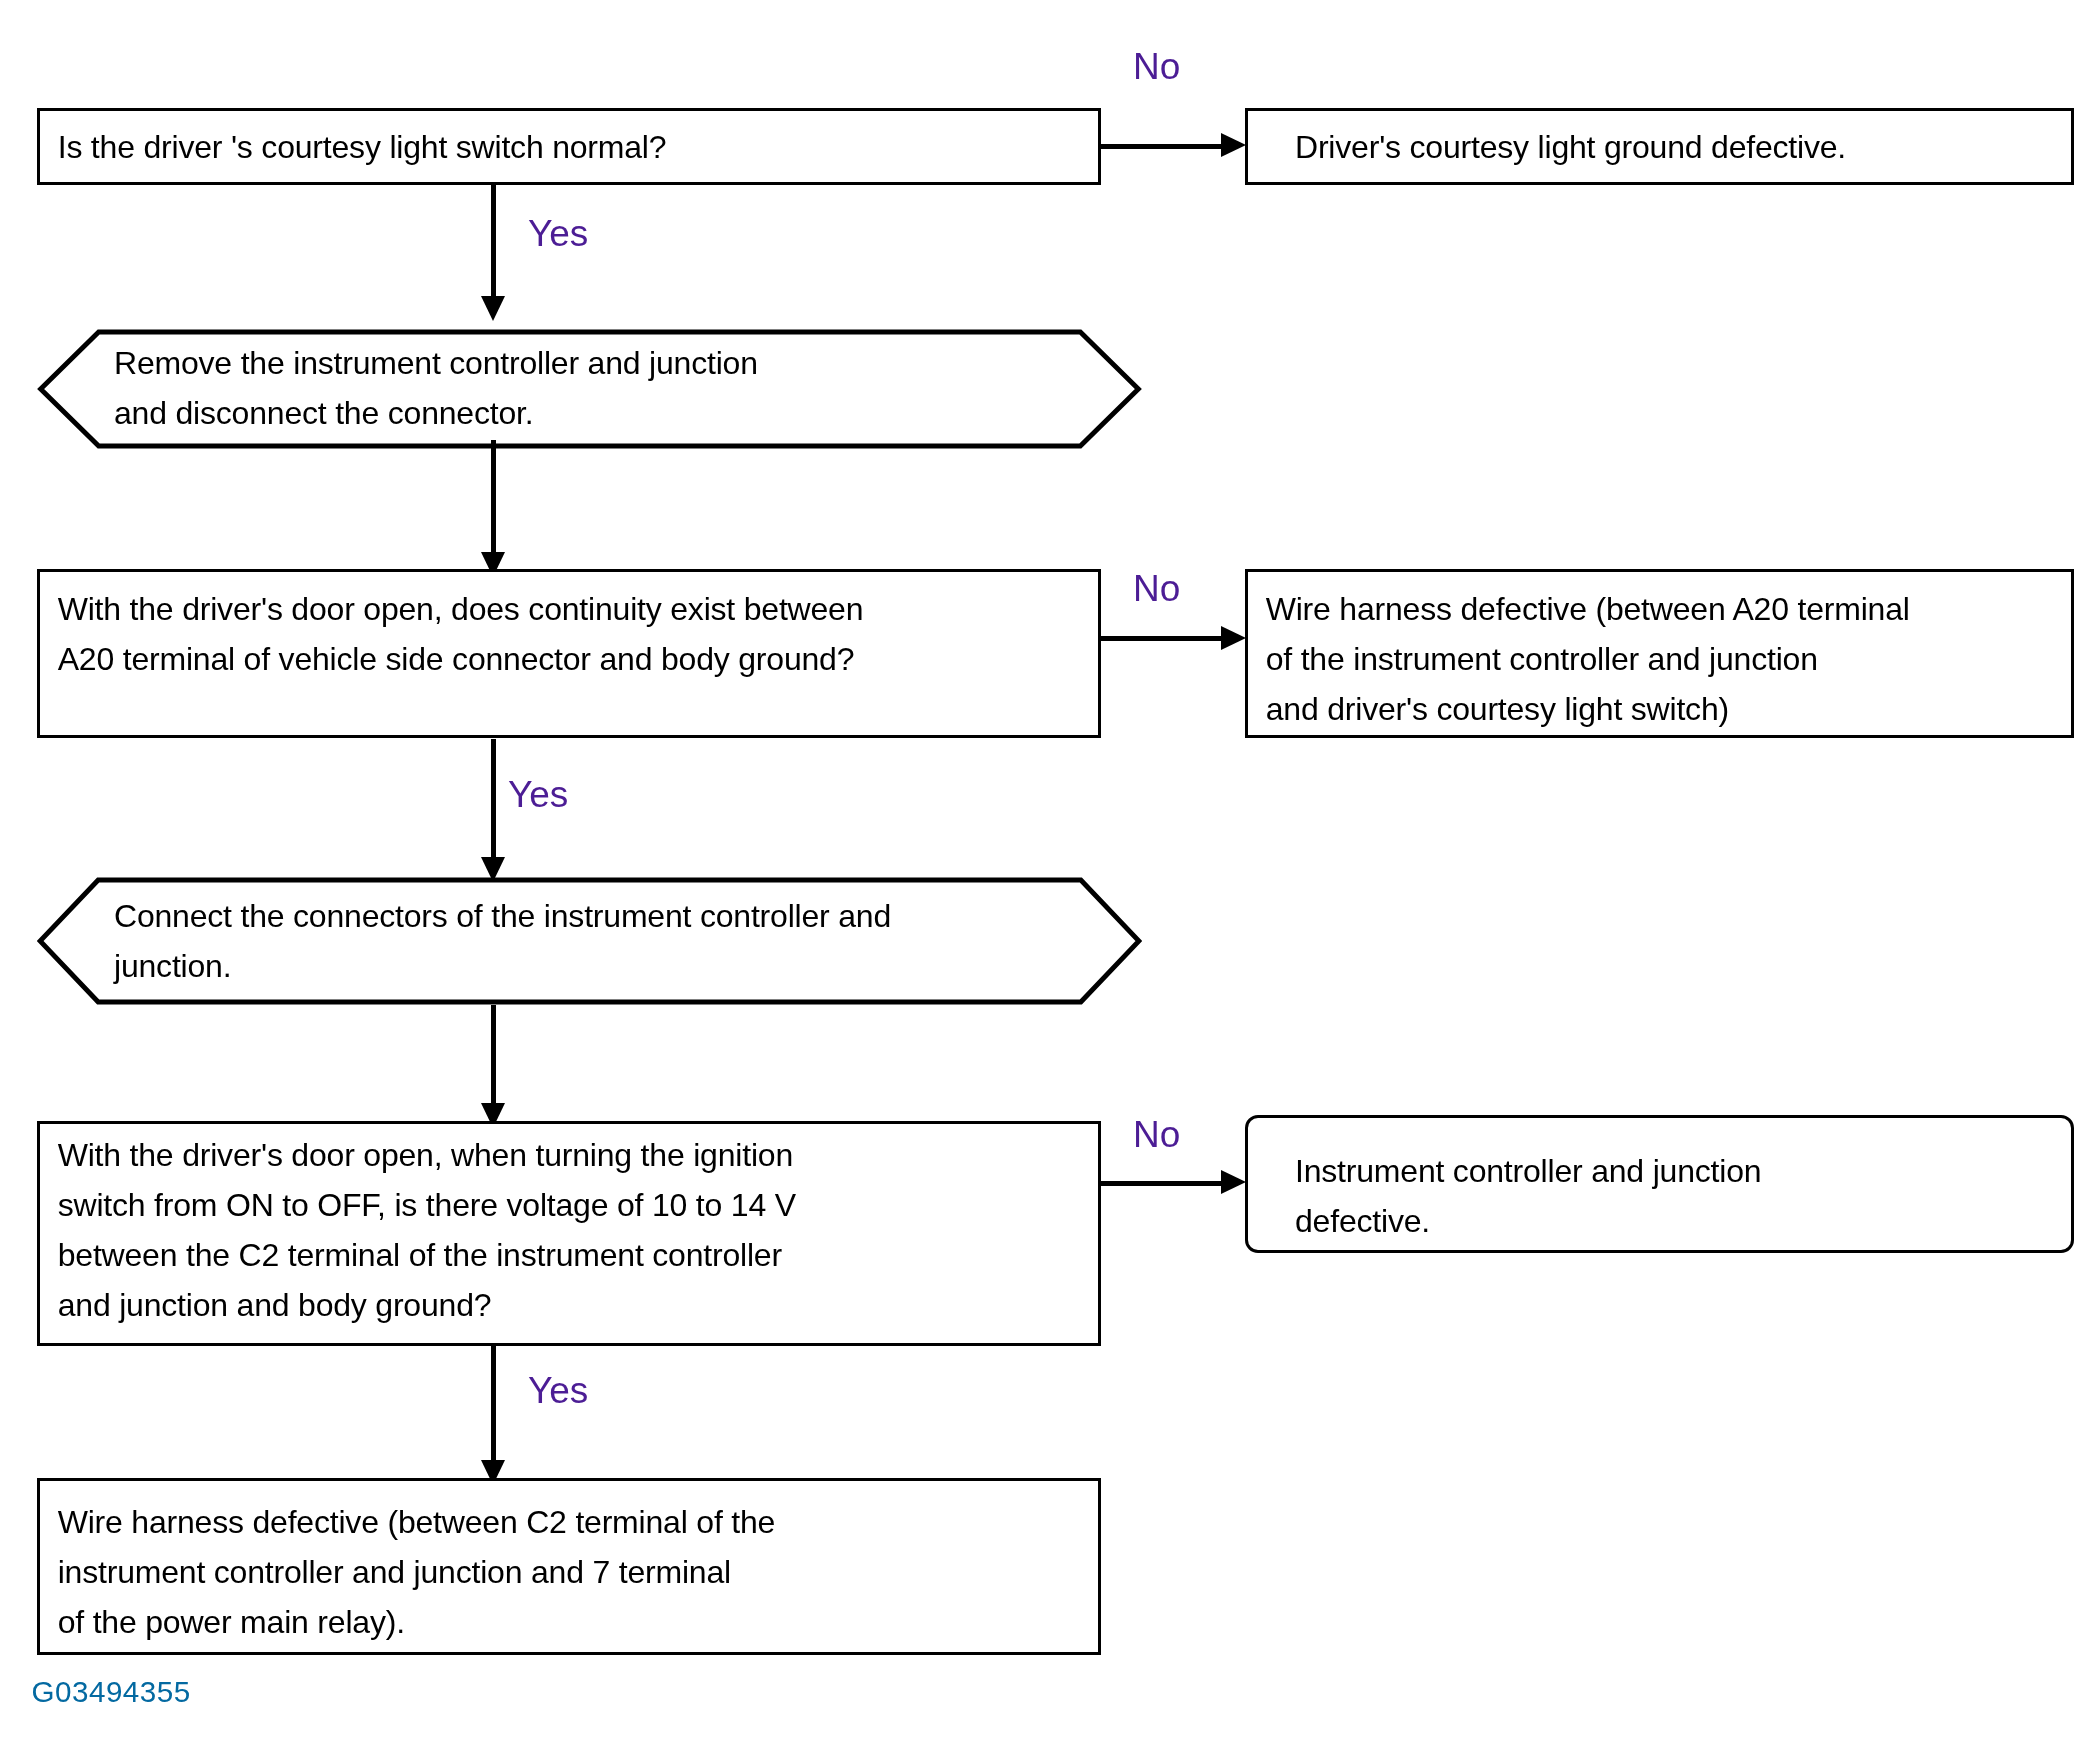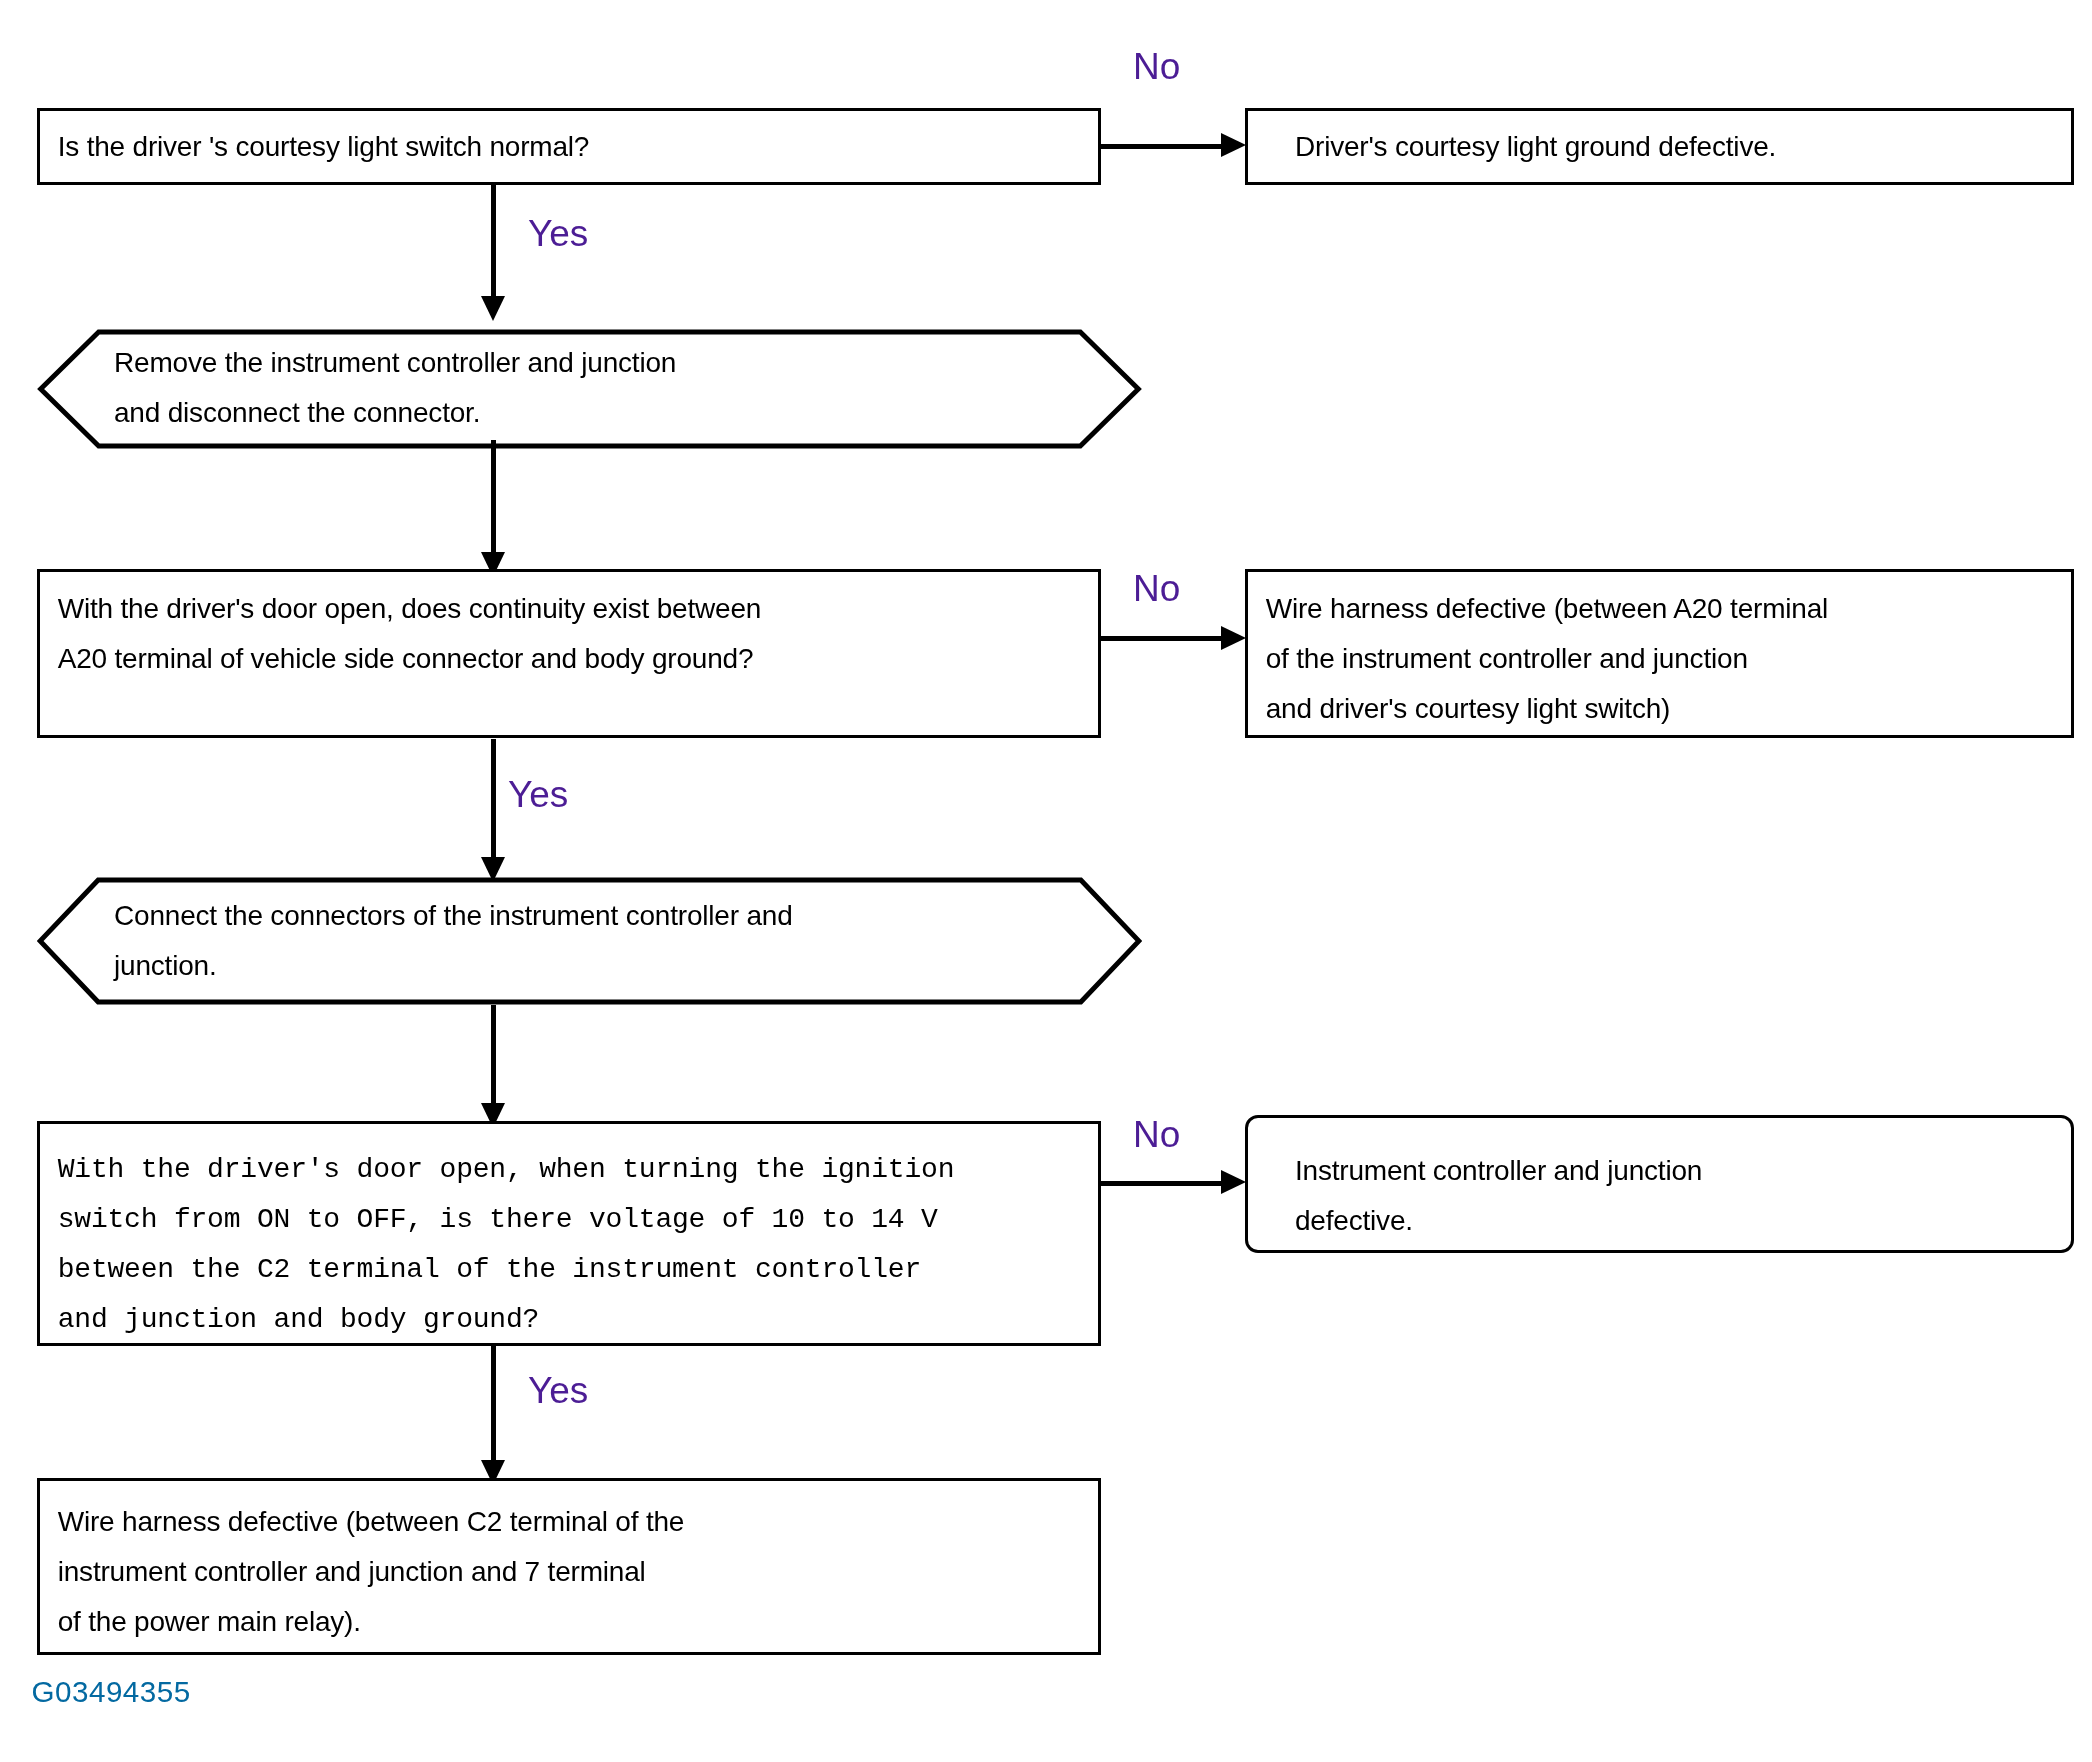--- a/index.html
+++ b/index.html
@@ -25,21 +25,21 @@
     box-sizing: border-box;
     background: #ffffff;
   }
   .rectnode {
     border: 3.9px solid #000000;
   }
   .node-text {
     position: absolute;
     left: 17.7px;
     right: 9.9px;
-    font-size: 28px;
+    font-size: 32px;
     line-height: 50px;
     letter-spacing: -0.2px;
     white-space: pre-line;
     color: #000000;
   }
   .node-text.pad-left-more { left: 25.6px; }
 
   
   .hexnode {
     position: absolute;
@@ -152,21 +152,21 @@
       <polygon points="62,3 1060,3 1119,65 1060,127 62,127 3,65" fill="#ffffff" stroke="#000000" stroke-width="5"></polygon>
     </svg>
     <div class="node-text" style="top:13.8px; left:77px;">Connect the connectors of the instrument controller and
 junction.</div>
   </div>
 
   <div class="vline" style="left:491px; top:1005px; width:4.9px; height:108px;"></div>
   <div class="arrow-down" style="left:481px; top:1103px;"></div>
 
   <div class="node rectnode" style="left:37px; top:1121px; width:1064px; height:225px;">
-    <div class="node-text" style="top:21px;font-family:Liberation Mono, monospace;">With the driver's door open, when turning the ignition
+    <div class="node-text" style="top:6px;">With the driver's door open, when turning the ignition
 switch from ON to OFF, is there voltage of 10 to 14 V
 between the C2 terminal of the instrument controller
 and junction and body ground?</div>
   </div>
 
   <div class="edge-label" style="left:1133px; top:1115px;">No</div>
   <div class="hline" style="left:1101px; top:1181px; width:122px;"></div>
   <div class="arrow-right" style="left:1221px; top:1170px;"></div>
 
   <div class="node rectnode" style="left:1245px; top:1115px; width:829px; height:138px;border-radius:13px;">

